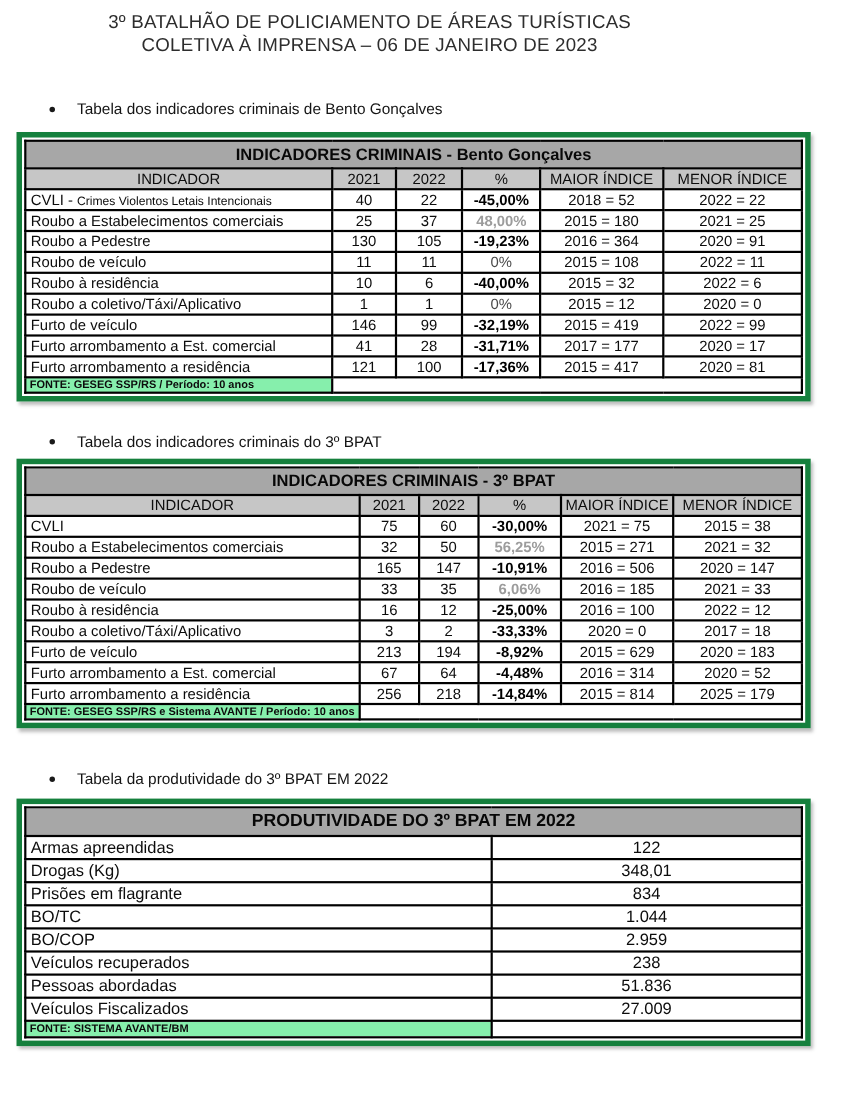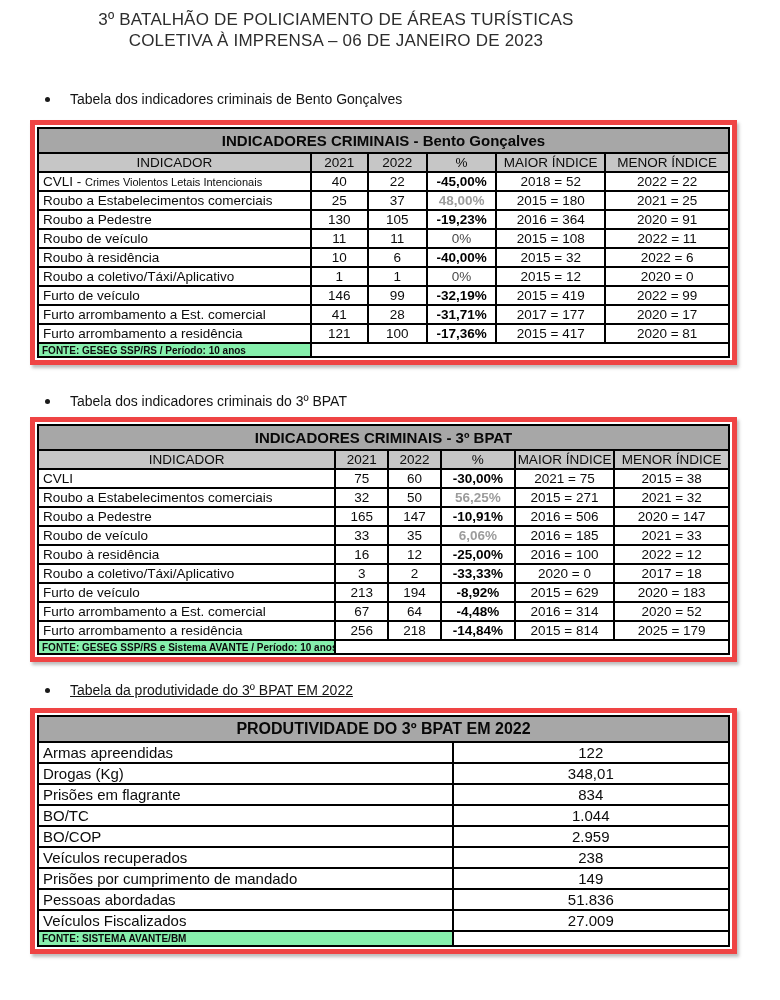--- a/index.html
+++ b/index.html
@@ -6,25 +6,25 @@
   body { width:780px; height:1000px; font-family:"Liberation Sans", sans-serif; }
   .page { position:relative; width:780px; height:1000px; background:#fff; overflow:hidden; }
 
   .doc-title { padding-top:9px; width:672px; text-align:center; font-weight:400;
                font-size:17px; line-height:21px; color:#2d2d2d; letter-spacing:.2px; }
 
   .bullet-line { display:flex; align-items:center; margin-left:45px; font-size:14px; color:#141414; }
   .bullet-dot { width:5px; height:5px; border-radius:50%; background:#1a1a1a; margin-right:20px; flex:0 0 auto; }
   .b1 { margin-top:40px; margin-bottom:13px; }
   .b2 { margin-top:28px; margin-bottom:8px; }
-  .b3 { margin-top:20px; margin-bottom:10px;text-decoration:underline; }
+  .b3 { margin-top:38px; margin-bottom:10px; }
 
   .t-wrap { margin-left:15px; width:722px; box-sizing:border-box; }
-  .tbl-frame { border:5px solid #ef4444; padding:2px; background:#fff;
-               box-shadow:2px 3px 3px rgba(110,110,110,.45);margin-left:15px; }
+  .tbl-frame { border:5px solid #15803d; padding:2px; background:#fff;
+               box-shadow:2px 3px 3px rgba(110,110,110,.45); }
   table { width:100%; border-collapse:collapse; table-layout:fixed; }
   td { border:2px solid #000; vertical-align:middle; color:#0c0c0c; padding:0; overflow:hidden; white-space:nowrap; }
 
   .t-title { background:#a7a7a7; font-weight:700; font-size:15px; text-align:center; height:23px; color:#080808; }
   .t-head  { background:#c6c6c6; font-weight:400; font-size:13.5px; text-align:center; height:17px; }
   .c-ind   { text-align:left; padding-left:4px; font-size:13.5px; height:17px; }
   .c-num   { text-align:center; font-size:13.5px; }
   .c-pct   { text-align:center; font-size:13.5px; }
   .c-pct.down { font-weight:700; color:#000; }
   .c-pct.up   { font-weight:700; color:#9c9c9c; }
@@ -300,24 +300,20 @@
         </tr>
         <tr>
           <td class="c-ind">BO/COP</td>
           <td class="c-num">2.959</td>
         </tr>
         <tr>
           <td class="c-ind">Veículos recuperados</td>
           <td class="c-num">238</td>
         </tr>
         <tr>
-          <td class="c-ind">Prisões por cumprimento de mandado</td>
-          <td class="c-num">149</td>
-        </tr>
-        <tr>
           <td class="c-ind">Pessoas abordadas</td>
           <td class="c-num">51.836</td>
         </tr>
         <tr>
           <td class="c-ind">Veículos Fiscalizados</td>
           <td class="c-num">27.009</td>
         </tr>
         <tr>
           <td class="fonte">FONTE: SISTEMA AVANTE/BM</td>
           <td class="fonte-rest"></td>

